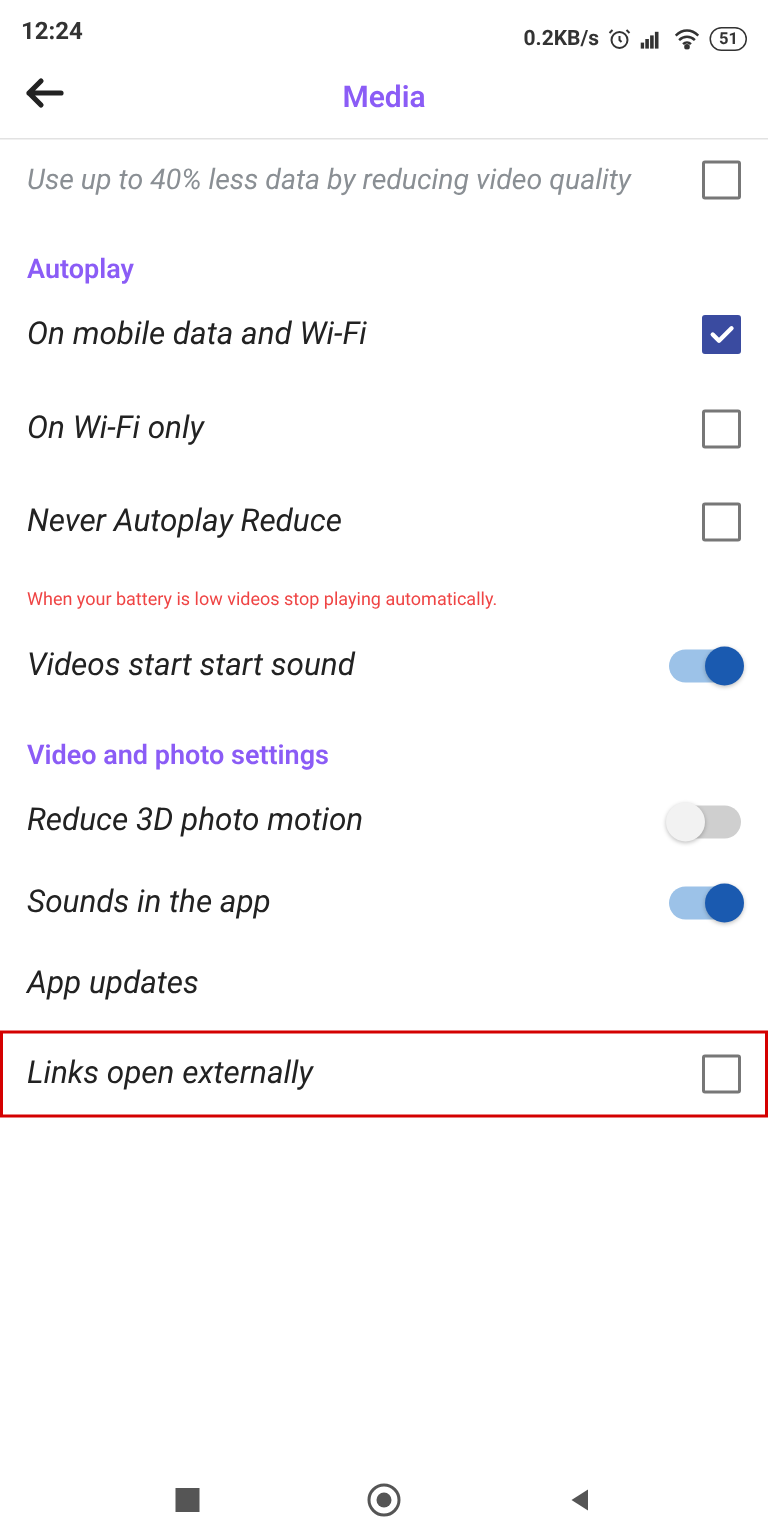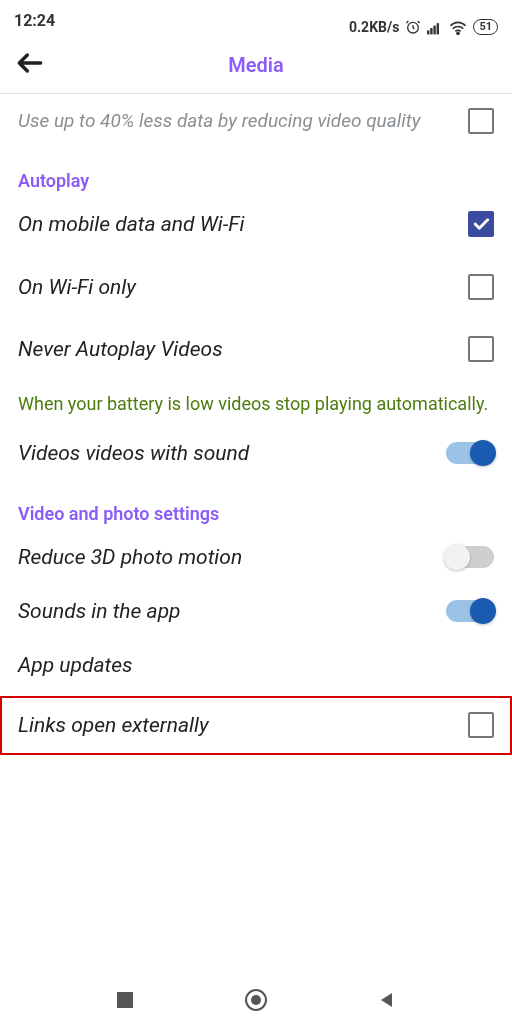--- a/index.html
+++ b/index.html
@@ -10,21 +10,21 @@
   .batt-box { border: 1.5px solid #333; border-radius: 9px; padding: 0 5px; font-size: 11px; line-height: 14px; display: inline-flex; align-items: center; }
   .appbar { display: flex; align-items: center; height: 56px; position: relative; }
   .back-icon { margin-left: 14px; }
   .appbar-title { position: absolute; left: 0; right: 0; text-align: center; font-size: 20px; font-weight: 600; color: #8b5cf6; }
   .divider { height: 1px; background: #e2e2e2; }
   .content { padding: 0 18px; }
   .row { display: flex; align-items: center; justify-content: space-between; padding: 14px 0; font-style: italic; }
   .row .label { font-size: 21px; color: #222; flex: 1; padding-right: 18px; line-height: 1.25; }
   .row.muted .label { color: #8a8f94; font-size: 19px; }
   .section-title { color: #8b5cf6; font-size: 18px; font-weight: 600; padding: 22px 0 6px 0; }
-  .helper { color: #4d7c0f; font-size: 18px; line-height: 1.35; padding: 16px 0 10px 0; }
+  .helper { color: #ef4444; font-size: 12px; line-height: 1.35; padding: 16px 0 10px 0; }
   .checkbox { width: 26px; height: 26px; border: 2.5px solid #777; border-radius: 2px; flex-shrink: 0; display: flex; align-items: center; justify-content: center; }
   .checkbox.checked { background: #3a4ba0; border-color: #3a4ba0; }
   .checkbox.checked svg { stroke: #fff; }
   .toggle { width: 48px; height: 22px; border-radius: 11px; position: relative; flex-shrink: 0; }
   .toggle .knob { width: 26px; height: 26px; border-radius: 50%; position: absolute; top: -2px; box-shadow: 0 1px 3px rgba(0,0,0,.25); }
   .toggle.on { background: #9cc2e8; }
   .toggle.on .knob { background: #1a5ab0; right: -2px; }
   .toggle.off { background: #cfcfcf; }
   .toggle.off .knob { background: #f2f2f2; left: -2px; }
   .highlight-row { border: 2px solid #d40000; padding: 14px 16px; margin: 4px -18px 0 -18px; }
@@ -96,28 +96,28 @@
   <div class="spacer-sm"></div>
 
   <div class="row">
     <div class="label">On Wi-Fi only</div>
     <div class="checkbox"></div>
   </div>
 
   <div class="spacer-sm"></div>
 
   <div class="row">
-    <div class="label">Never Autoplay Videos</div>
+    <div class="label">Never Autoplay Reduce</div>
     <div class="checkbox"></div>
   </div>
 
   <div class="helper">When your battery is low videos stop playing automatically.</div>
 
   <div class="row">
-    <div class="label">Videos videos with sound</div>
+    <div class="label">Videos start start sound</div>
     <div class="toggle on">
         <div class="knob"></div>
       </div>
   </div>
 
   <div class="section-title">Video and photo settings</div>
 
   <div class="row">
     <div class="label">Reduce 3D photo motion</div>
     <div class="toggle off">

